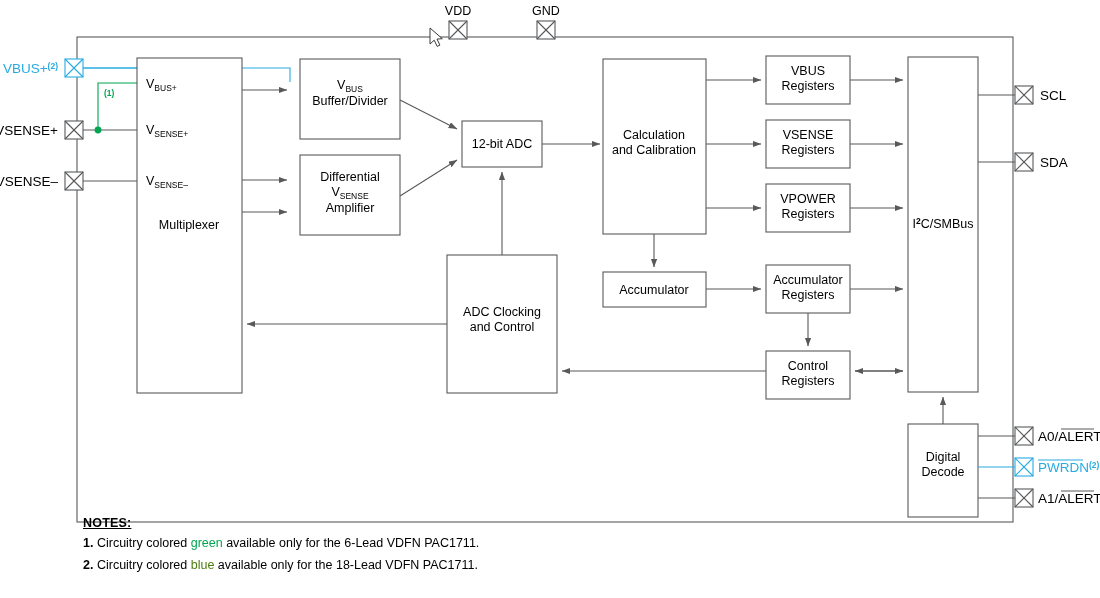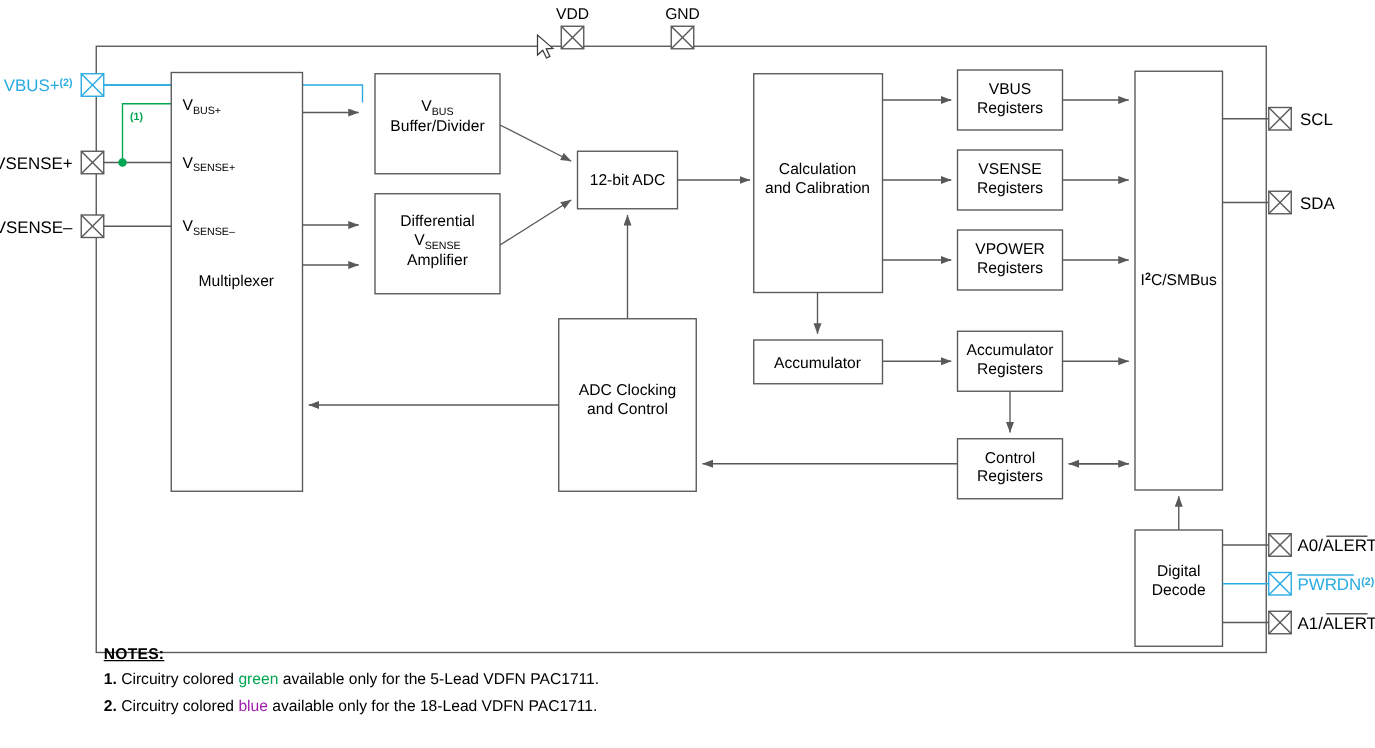--- a/index.html
+++ b/index.html
@@ -95,21 +95,21 @@
     letter-spacing: 0.2px;
   }
   .note-line {
     font-size: 12.5px;
     color: #000;
     margin: 0 0 5px 0;
     line-height: 1.35;
   }
   .note-num { font-weight: bold; }
   .g { color: #00A651; }
-  .b { color: #a21caf; }
+  .b { color: #4d7c0f; }
   .cursor { pointer-events: none; }
 </style>
 </head>
 <body>
 
 <div id="diagram-root">
 <svg width="1100" height="598" viewBox="0 0 1100 598" xmlns="http://www.w3.org/2000/svg">
   <defs>
     <marker id="arrow" markerWidth="9" markerHeight="9" refX="8.4" refY="3.2" orient="auto" markerUnits="userSpaceOnUse">
       <path d="M0,0 L8.6,3.2 L0,6.4 z" fill="#58595b"></path>
@@ -295,19 +295,19 @@
   <g class="cursor" transform="translate(430,28)">
     <path d="M0,0 L0,16 L4.2,12.2 L7.2,18.4 L9.9,17.1 L7.0,11.1 L12.3,10.7 Z" fill="#ffffff" stroke="#3a3a3a" stroke-width="1"></path>
   </g>
 </svg>
 </div>
 
 <div class="notes">
   <div class="notes-title">NOTES:</div>
   <div class="note-line">
     <span class="note-num">1.</span>
-    <span>Circuitry colored </span><span class="g">green</span><span> available only for the 5-Lead VDFN PAC1711.</span>
+    <span>Circuitry colored </span><span class="g">green</span><span> available only for the 6-Lead VDFN PAC1711.</span>
   </div>
   <div class="note-line">
     <span class="note-num">2.</span>
     <span>Circuitry colored </span><span class="b">blue</span><span> available only for the 18-Lead VDFN PAC1711.</span>
   </div>
 </div>
 
 </body></html>

